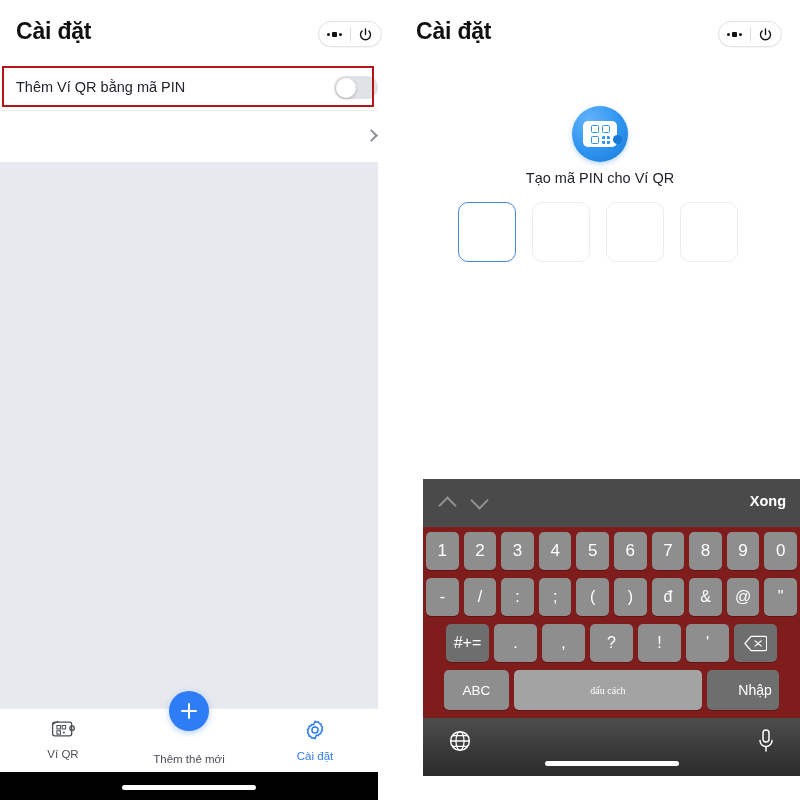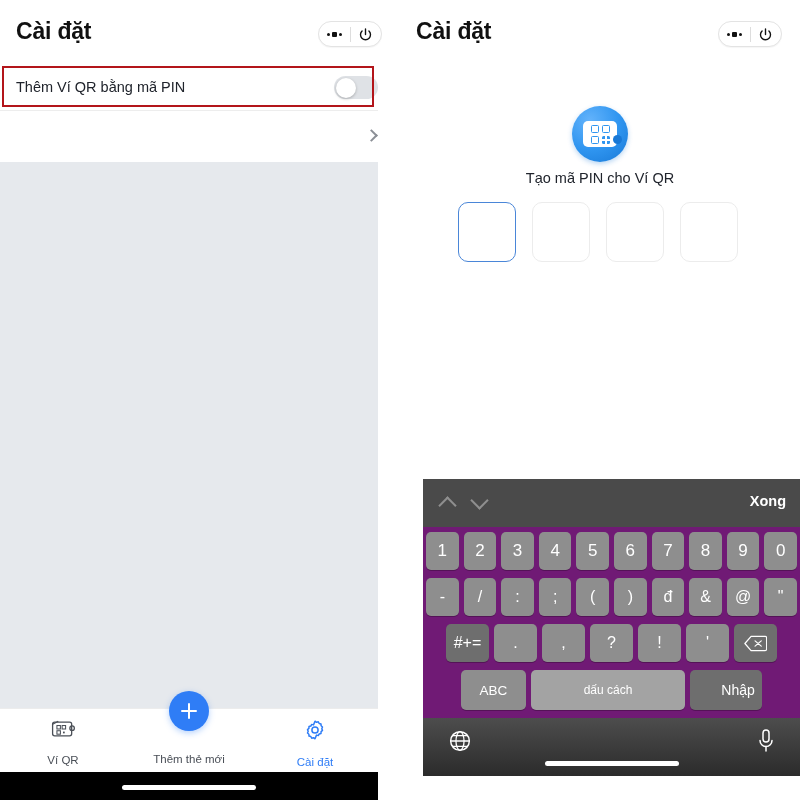--- a/index.html
+++ b/index.html
@@ -72,21 +72,21 @@
   }
 
   
   .tabbar {
     position:absolute; left:0; top:704px; width:378px; height:64px;
     background:#ffffff; border-top:1px solid #ececec;
     display:flex;
   }
   .tab { flex:1; position:relative; display:flex; flex-direction:column;
          align-items:center; justify-content:flex-start; padding-top:9px; }
-  .tab-label { font-size:11.5px; color:#4a4f57; margin-top:14px; }
+  .tab-label { font-size:11.5px; color:#4a4f57; margin-top:8px; }
   .tab-label.active { color:#2f7df6; }
   .fab {
     position:absolute; top:-18px; left:50%; margin-left:-20px;
     width:40px; height:40px; border-radius:50%; background:#2f7df6;
     display:flex; align-items:center; justify-content:center;
     box-shadow:0 2px 6px rgba(47,125,246,.35);
   }
   .fab:before, .fab:after { content:""; position:absolute; background:#fff; border-radius:1px; }
   .fab:before { width:16px; height:2.4px; }
   .fab:after  { width:2.4px; height:16px; }
@@ -129,21 +129,21 @@
   }
   .pin-boxes {
     position:absolute; left:50%; margin-left:-142px; top:198px;
     display:flex; gap:16px;
   }
   .pin-box { width:58px; height:60px; border-radius:10px;
              border:1.5px solid #ececec; background:#fff; }
   .pin-box.active { border-color:#4a86d8; }
 
   
-  .kb { position:absolute; left:23px; top:475px; width:377px; background:#701a75;border-radius:9px; }
+  .kb { position:absolute; left:23px; top:475px; width:377px; background:#7f1d1d;border-radius:9px; }
   .kb-toolbar { height:48px; background:#4a4a4a; position:relative; }
   .kb-chev {
     position:absolute; width:13px; height:13px; border-left:2.2px solid #8f8f8f;
     border-bottom:2.2px solid #8f8f8f;
   }
   .kb-chev.up   { left:18px; top:20px; transform: rotate(135deg); }
   .kb-chev.down { left:50px; top:15px; transform: rotate(-45deg); }
   .kb-done { position:absolute; right:14px; top:14px; font-size:14.5px; color:#fff; font-weight:600; }
 
   .kb-rows { padding:5px 3px 0 3px; }
@@ -152,21 +152,21 @@
     height:38px; border-radius:5px; background:#8e8e8e; color:#fff;
     display:flex; align-items:center; justify-content:center;
     font-size:17px; box-shadow:0 1px 0 rgba(0,0,0,.25);
   }
   .kb-row.r1 .key { width:33.6px; }
   .kb-row.r2 .key { width:33.6px; font-size:16px; }
   .kb-row.r3 .key { width:43px; font-size:16px; }
   .key.mod { background:#6e6e6e; width:43px; font-size:12.5px; }
   .key.del { background:#6e6e6e; width:43px; }
   .kb-row.r4 .key.abc { width:65px; font-size:13.5px;text-align:right; }
-  .kb-row.r4 .key.space { width:154px; background:#a3a3a3; font-size:12px; }
+  .kb-row.r4 .key.space { width:188px; background:#a3a3a3; font-size:10px;font-family:Liberation Serif, serif; }
   .kb-row.r4 .key.ret { width:72px; font-size:14px; background:#6e6e6e;padding-left:24px; }
   .kb-row.r4 .key { height:40px; }
 
   .kb-bottom { position:relative; height:58px;
     background:linear-gradient(#4d4d4d,#2b2b2b); }
   .globe { position:absolute; left:26px; top:12px; width:22px; height:22px; }
   .mic   { position:absolute; right:26px; top:11px; width:16px; height:24px; }
   .home-bar2 { position:absolute; left:50%; margin-left:-67px; bottom:10px;
                width:134px; height:5px; border-radius:3px; background:#fff; }
 </style>

